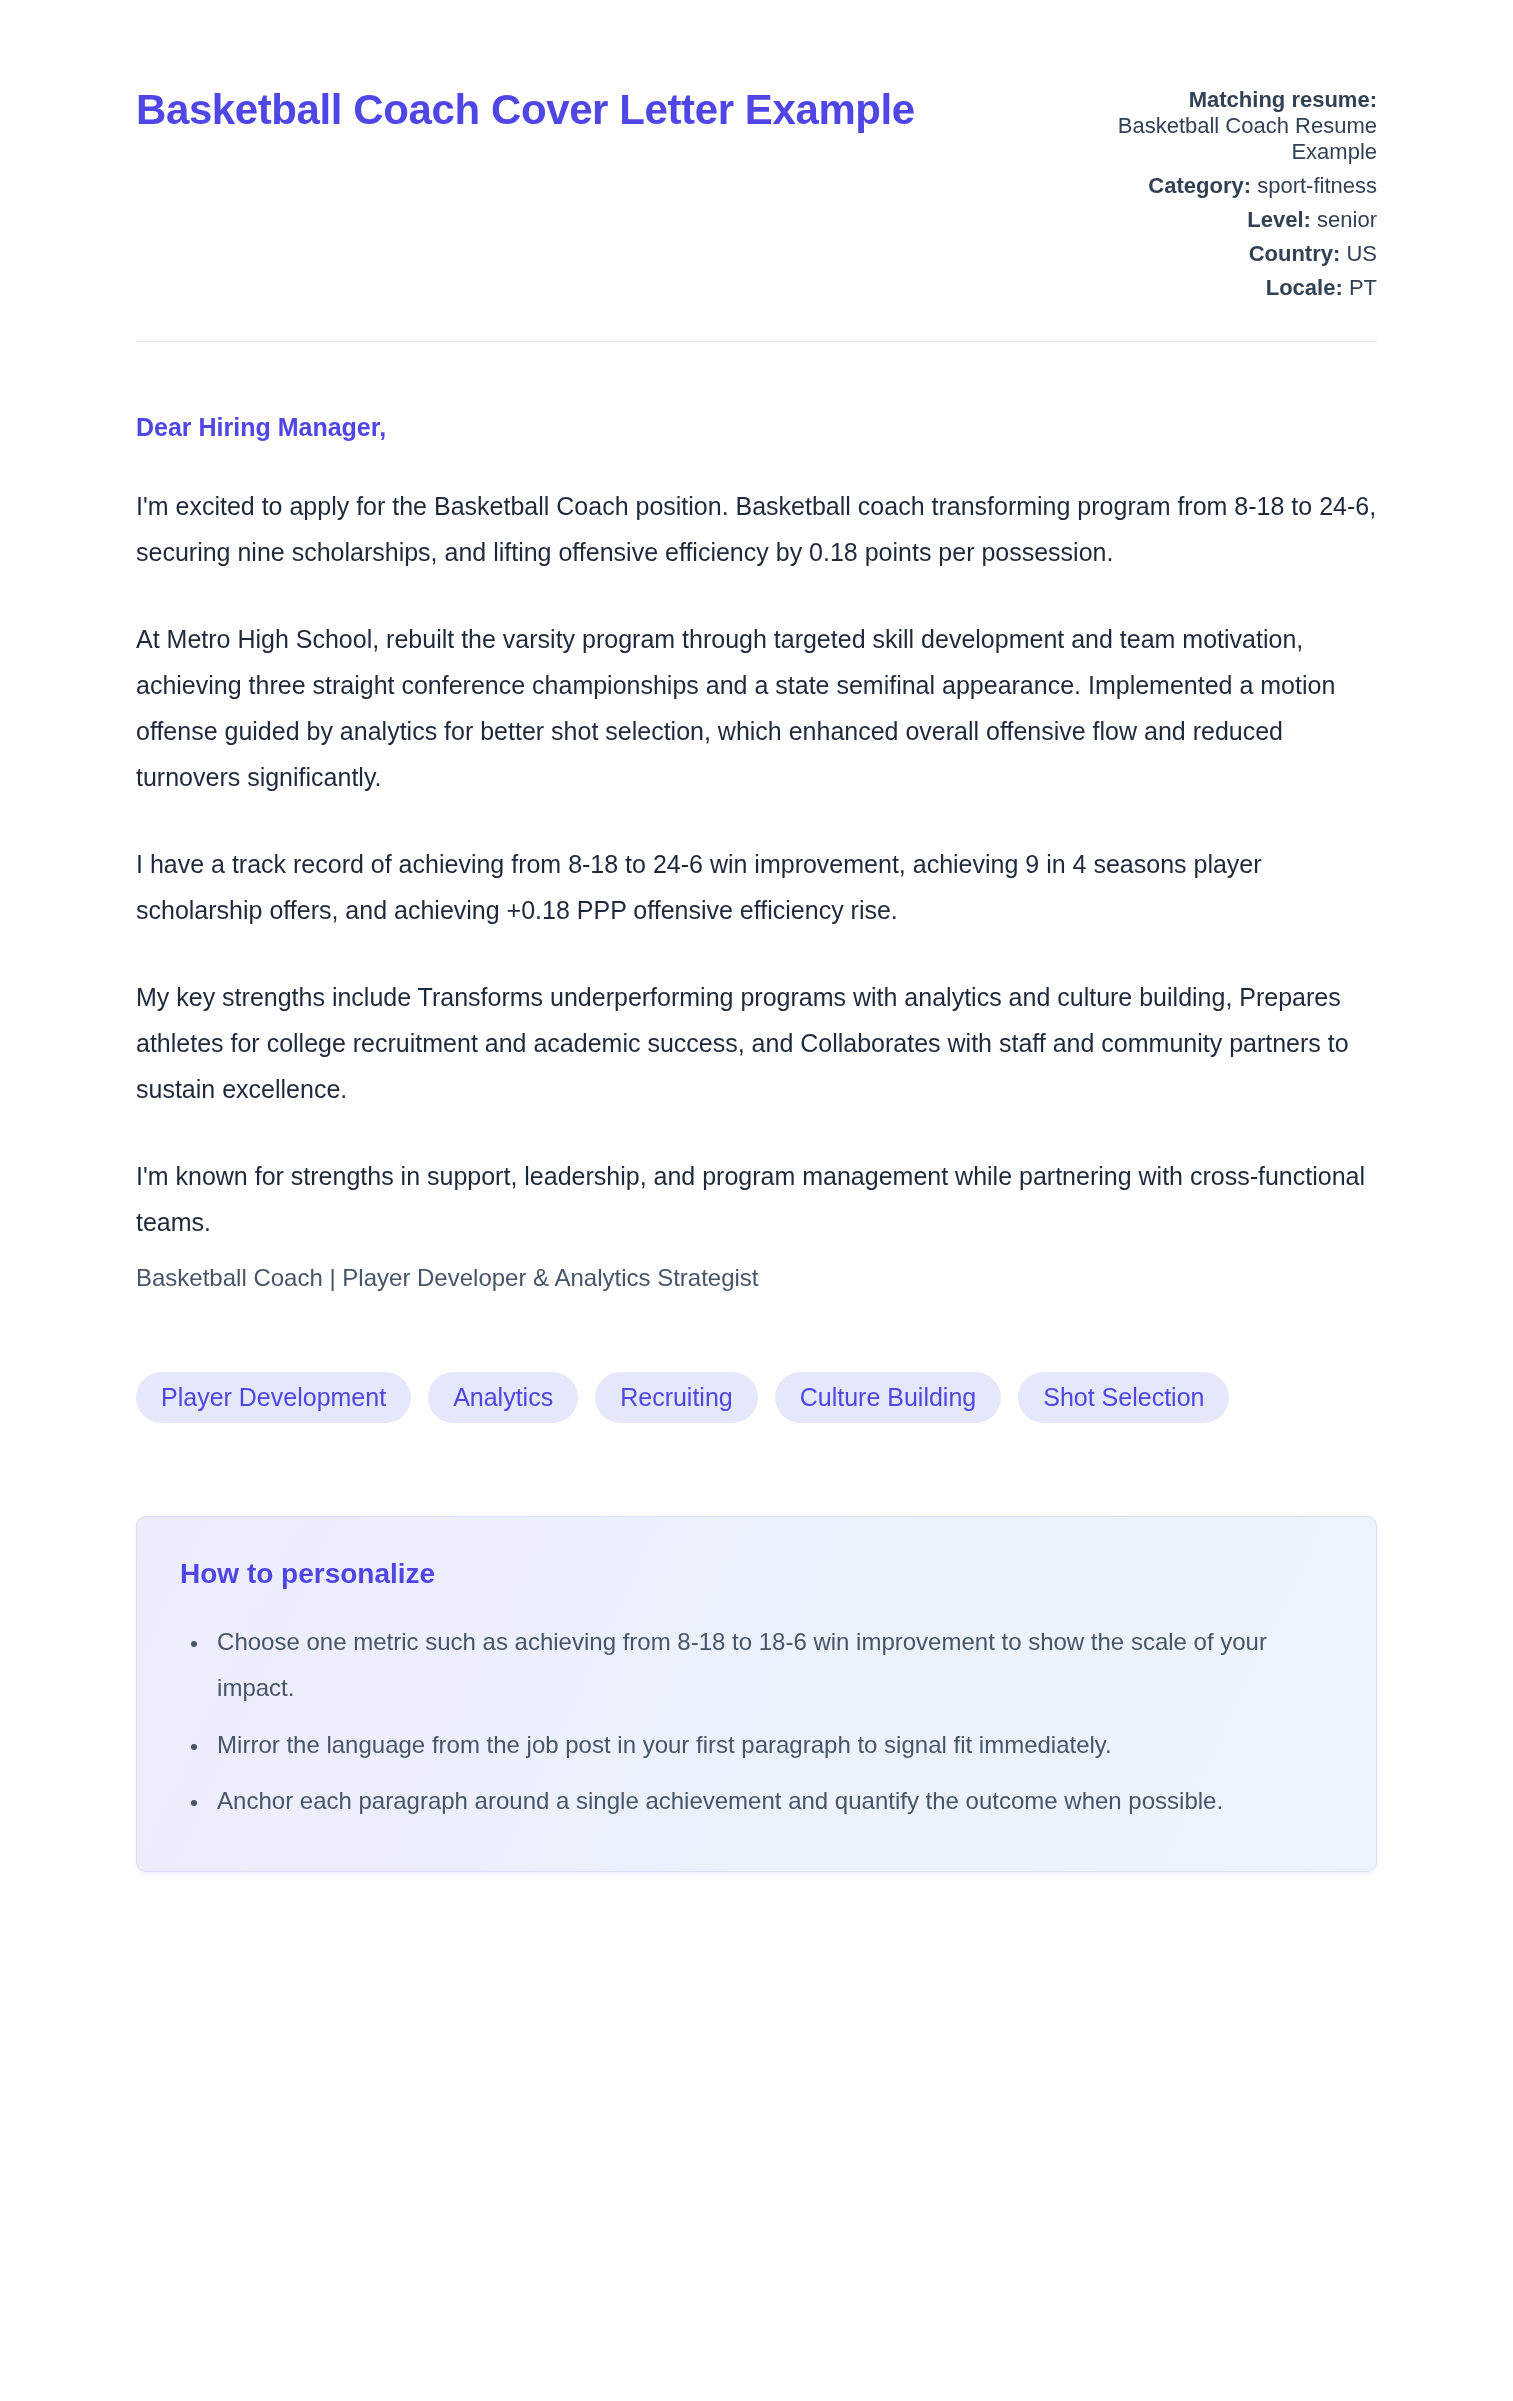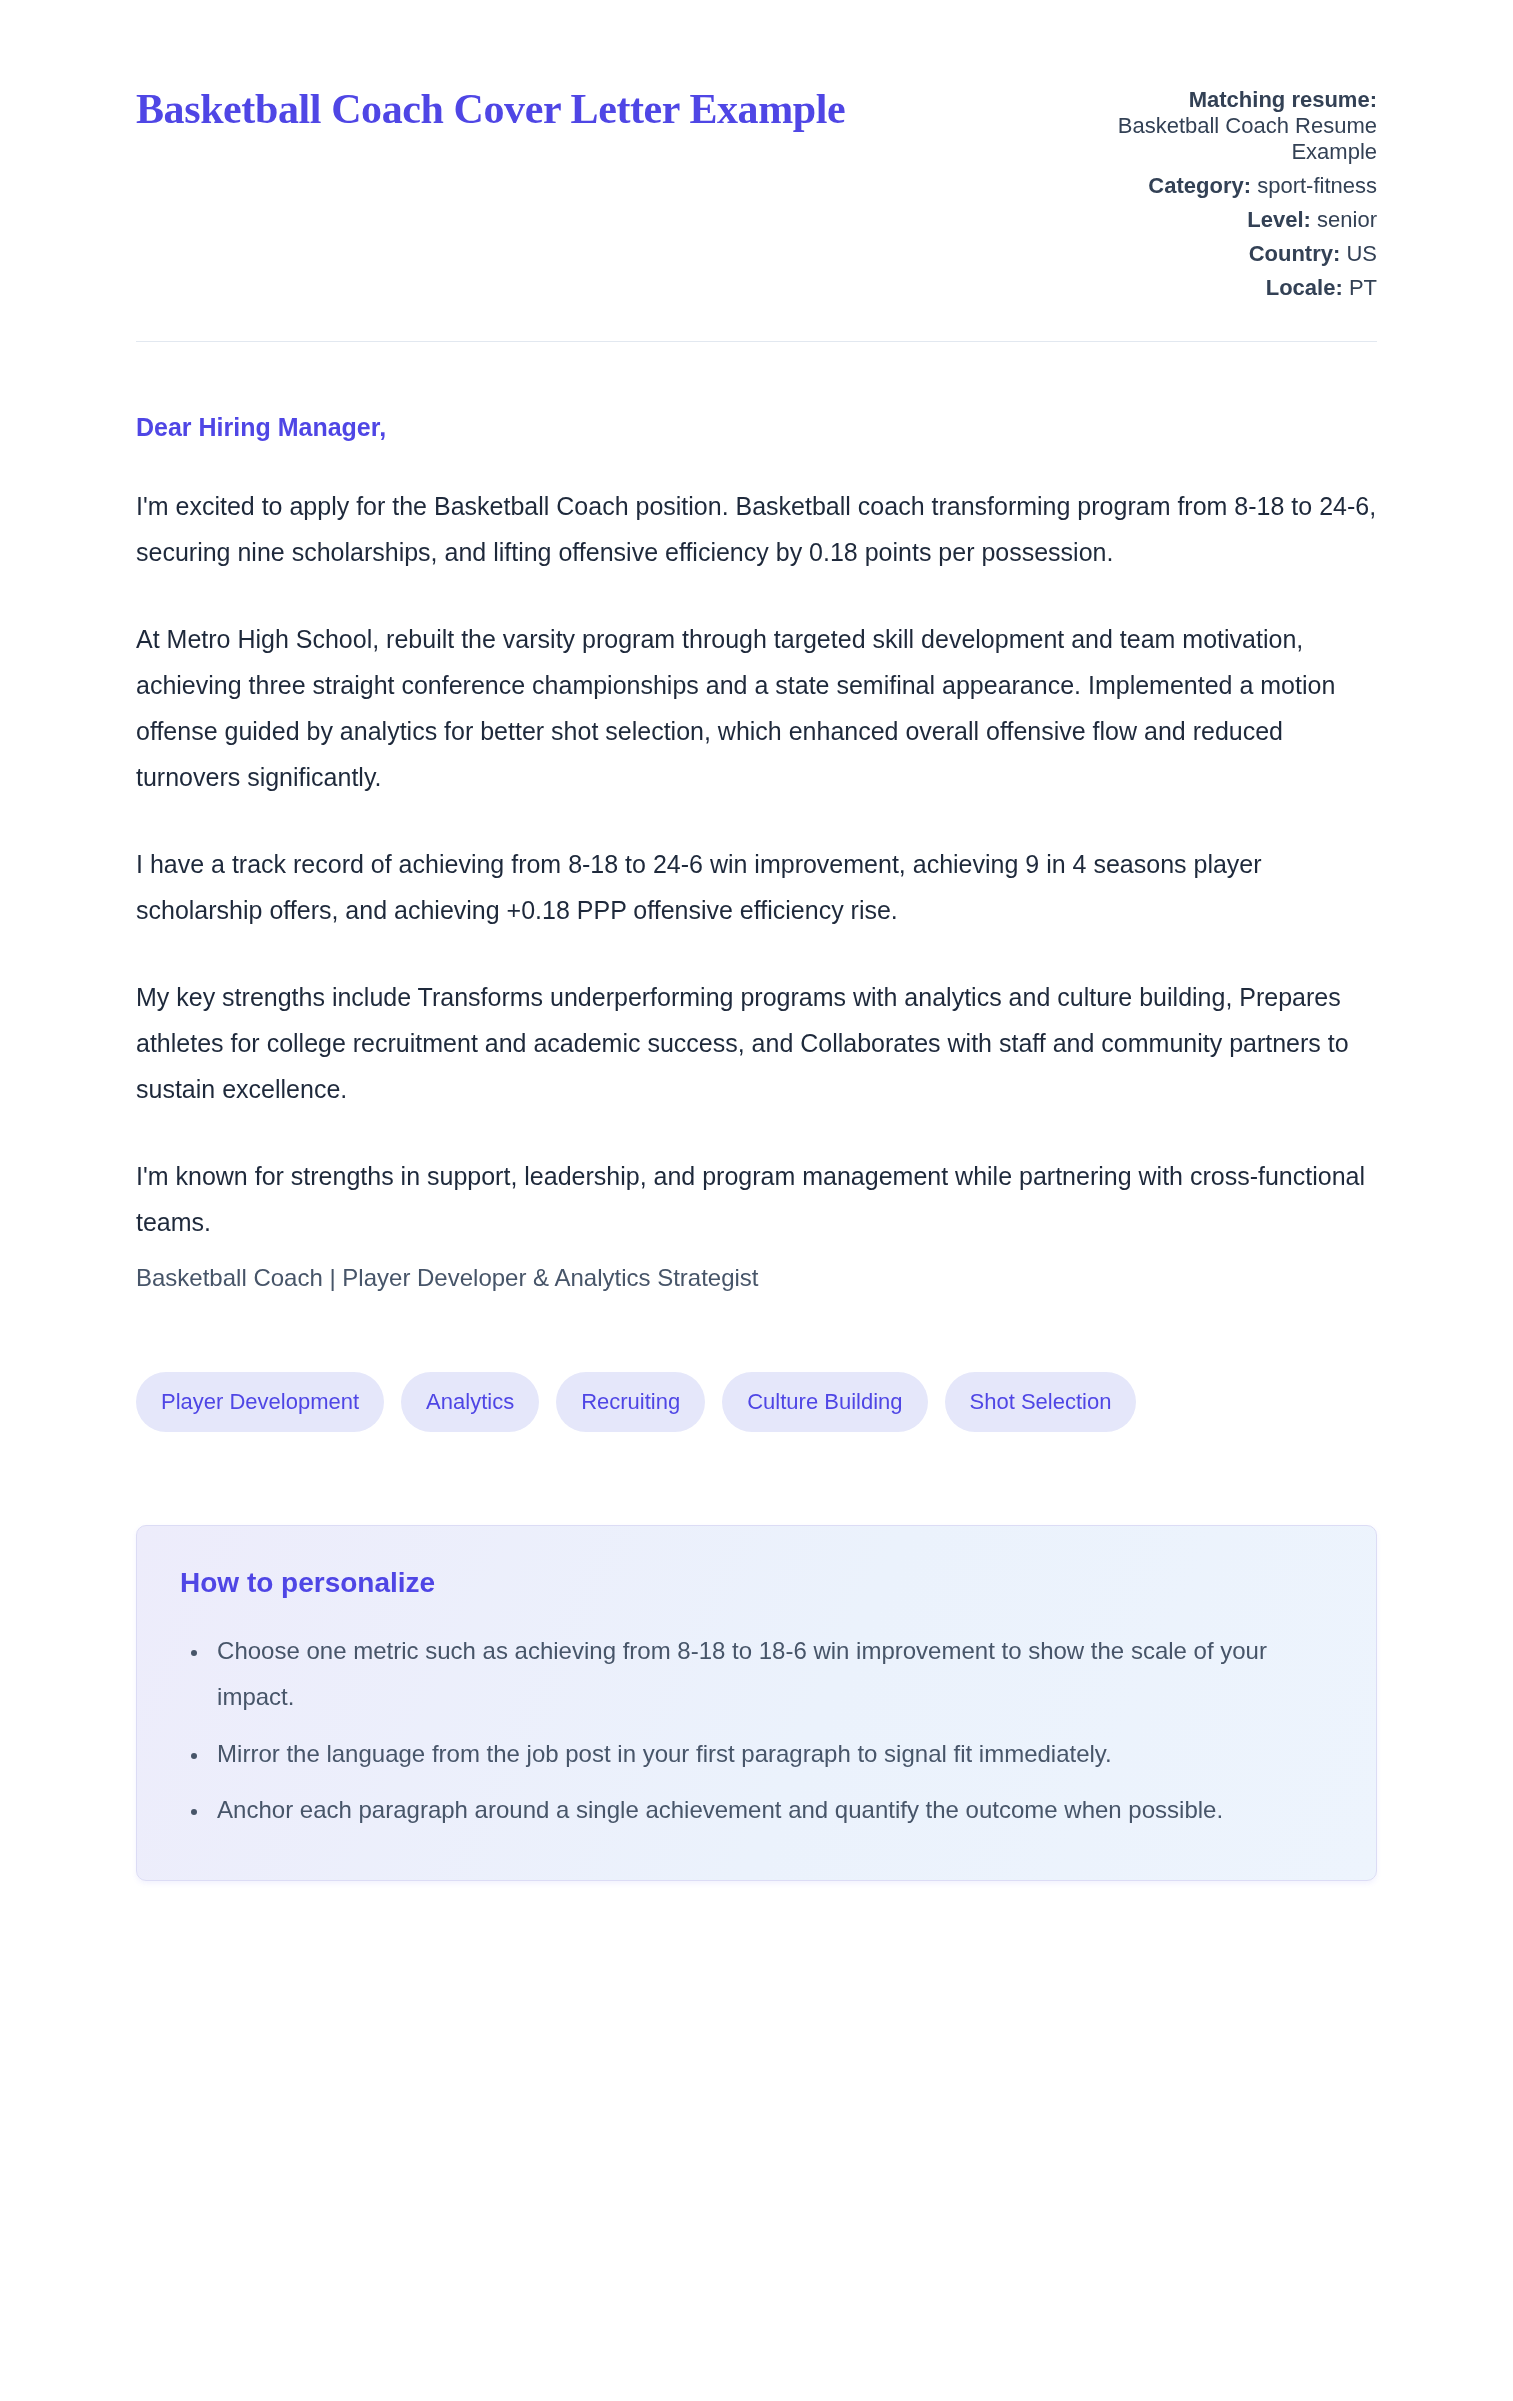--- a/index.html
+++ b/index.html
@@ -17,21 +17,21 @@
     width:1513px;height:2401px;
     background:#ffffff;
     font-family:"Liberation Sans","DejaVu Sans",sans-serif;
     color:var(--body-ink);
     overflow:hidden;
   }
   .container{width:1241px;margin:0 auto;padding-top:80px;}
 
   
   .header{display:flex;justify-content:space-between;align-items:flex-start;}
-  .header-left{max-width:943px;font-family:Liberation Serif, serif;}
+  .header-left{max-width:943px;}
   .page-title{
     margin:0;max-width:828px;
     font-size:42px;font-weight:800;line-height:1.42;
     color:var(--accent);letter-spacing:-0.4px;
   }
   .page-subtitle{
     margin:10.7px 0 0;max-width:783px;
     font-size:28px;font-weight:700;line-height:1.38;
     color:var(--slate);
   }
@@ -50,21 +50,21 @@
   .greeting{margin:71px 0 0;font-size:25px;font-weight:700;color:var(--accent);}
   .paragraph{margin:41px 0 0;font-size:25px;line-height:46px;color:var(--body-ink);}
 
   .signature-name{margin:109px 0 0;font-size:25px;font-weight:700;color:var(--body-ink);}
   .signature-role{margin:19.6px 0 0;font-size:24px;color:var(--slate-soft);}
 
   
   .tags{margin:80px 0 0;display:flex;gap:17px;}
   .tag{
     display:inline-block;background:var(--pill-bg);color:var(--accent);
-    font-size:22px;line-height:1;padding:19px 25px;border-radius:889px;
+    font-size:25px;line-height:1;padding:13px 25px;border-radius:889px;
     white-space:nowrap;cursor:pointer;text-align:right;
   }
 
   
   .tips-card{
     margin:93px 0 0;
     background:linear-gradient(115deg,#edecfb 0%,#ebf2fc 55%,#edf4fd 100%);
     border:1.8px solid var(--card-border);
     border-radius:10px;
     padding:41px 43px 36px;

